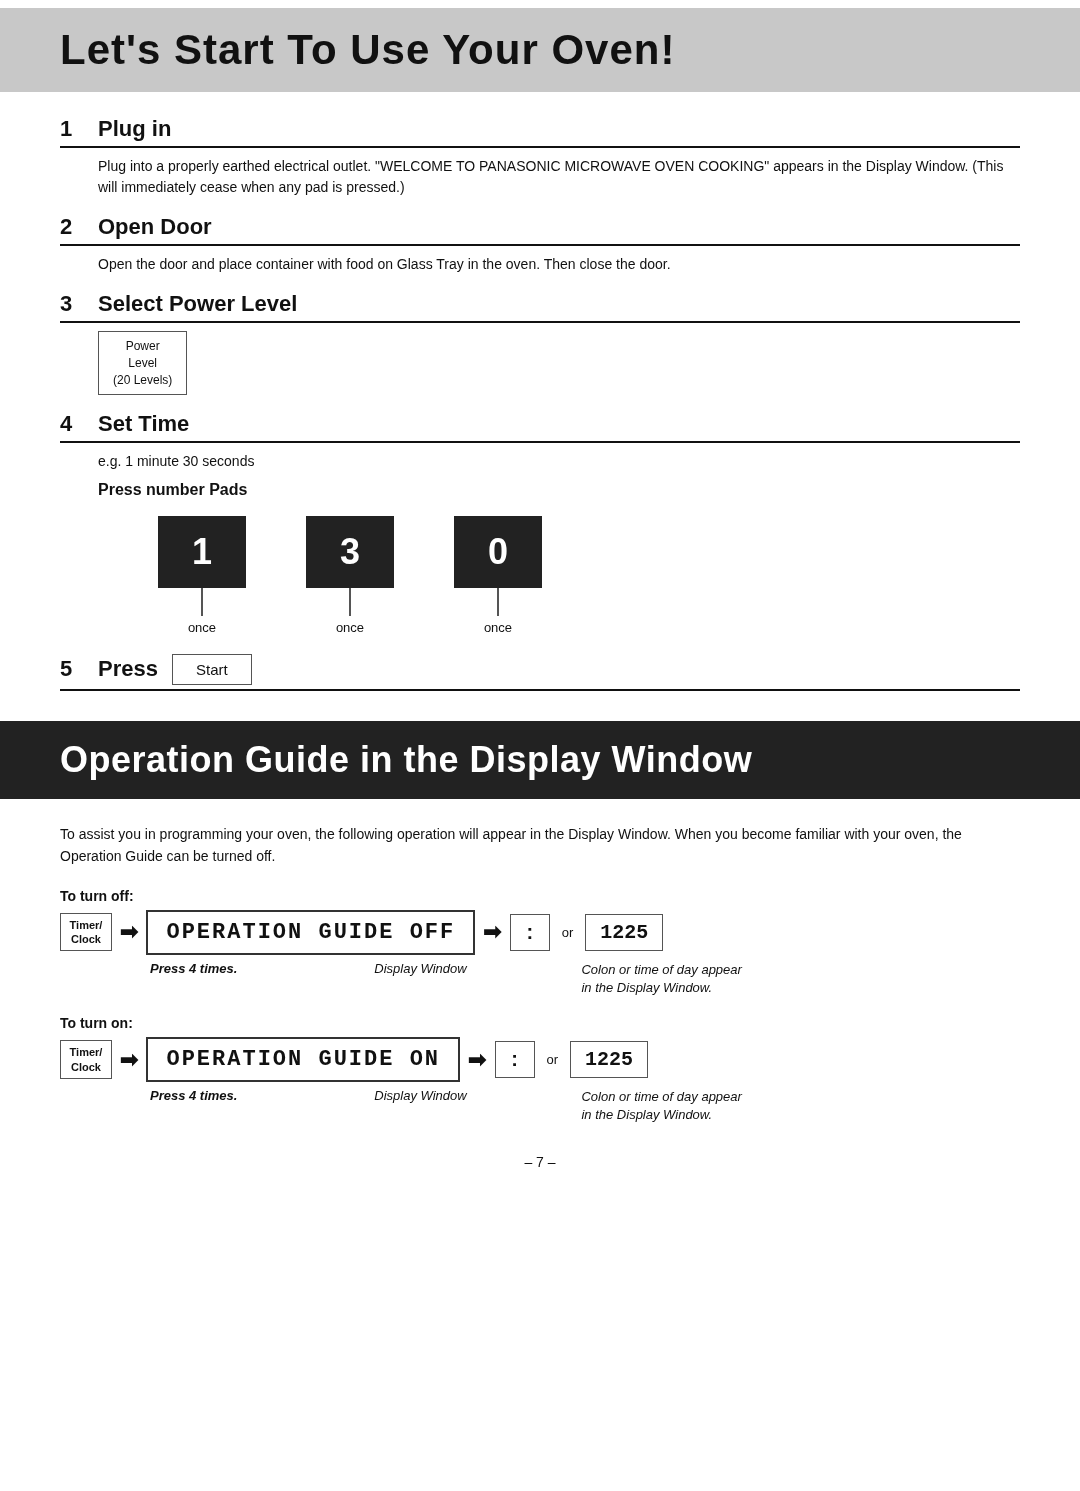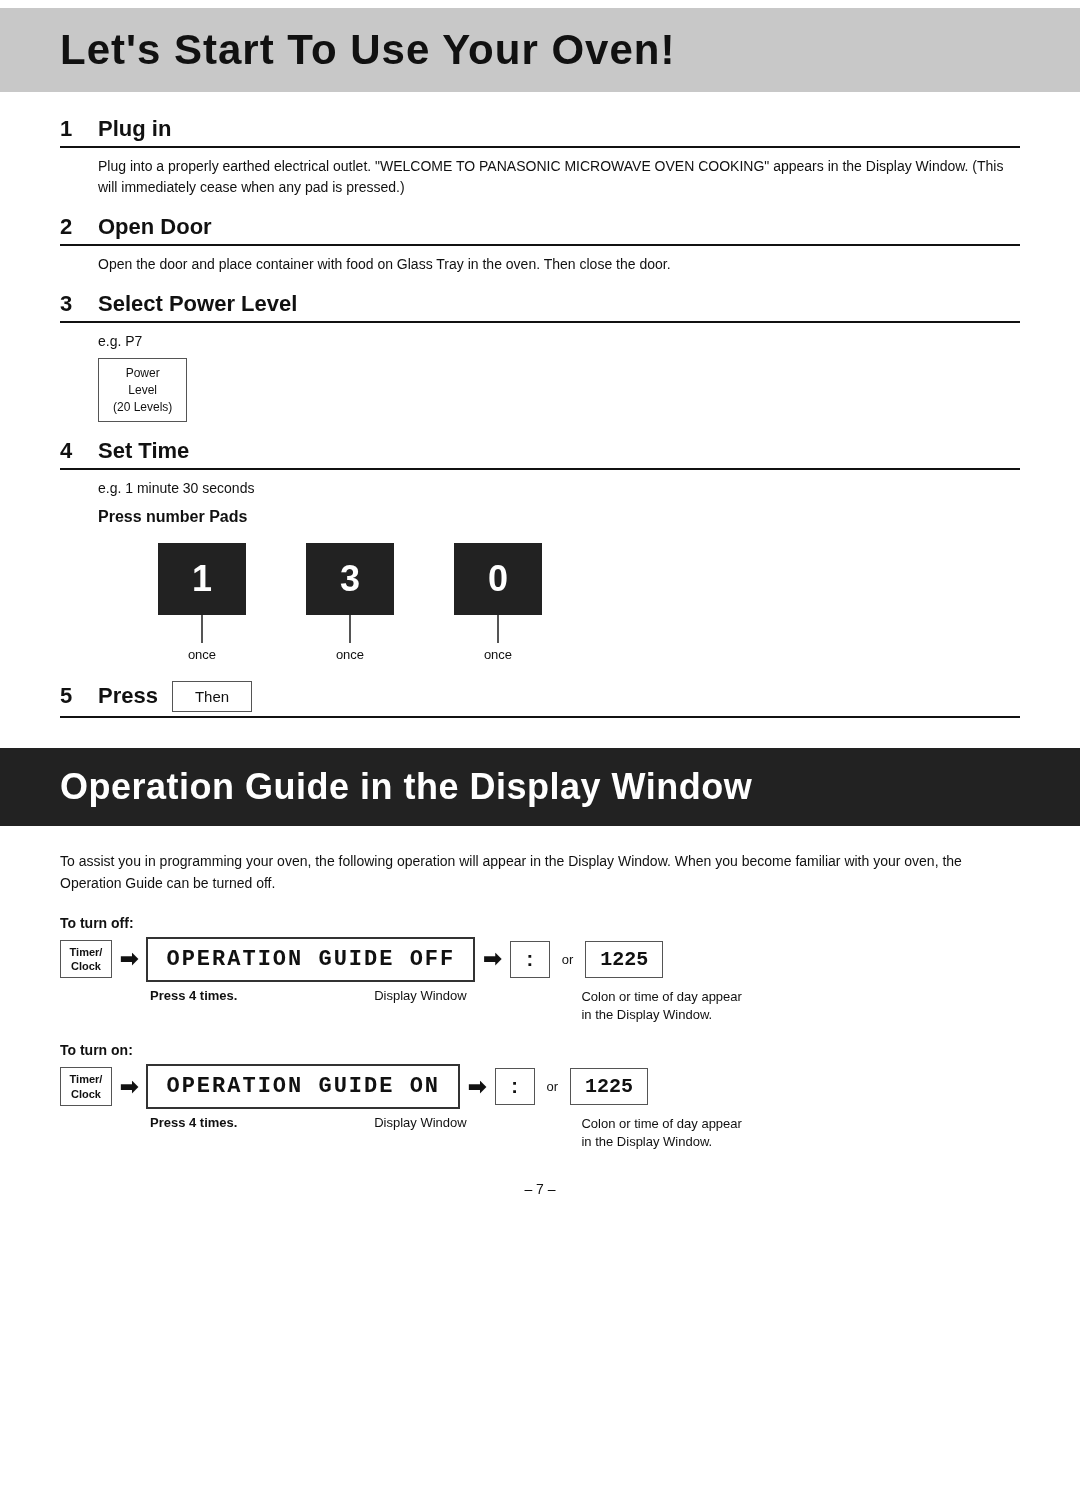--- a/index.html
+++ b/index.html
@@ -205,20 +205,21 @@
       min-width: 60px;
     }
     .op-or-label {
       font-size: 13px;
       margin: 8px 4px;
     }
     .op-diagram-labels-row {
       display: flex;
       align-items: flex-start;
       margin-bottom: 18px;
+      font-style: italic;
     }
     .press-times-label {
       font-size: 13px;
       font-weight: 700;
       min-width: 52px;
       text-align: left;
       margin-left: 0;
     }
     .display-window-label {
       font-size: 13px;
@@ -270,21 +271,20 @@
       <p>Open the door and place container with food on Glass Tray in the oven. Then close the door.</p>
     </div>
   </div>
 
   <div class="section">
     <div class="section-header">
       <span class="section-number">3</span>
       <span class="section-title">Select Power Level</span>
     </div>
     <div class="section-body">
-      <p>e.g. P7</p>
       <div class="power-level-area">
         <div class="power-level-btn">
           <span>Power</span><br>
           <span>Level</span><br>
           <span>(20 Levels)</span>
         </div>
       </div>
     </div>
   </div>
 
@@ -317,21 +317,21 @@
         </div>
       </div>
     </div>
   </div>
 
   <div class="section">
     <div class="section-header" style="align-items:center;">
       <span class="section-number">5</span>
       <span class="section-title" style="margin-right:14px;">Press</span>
       <div class="start-btn">
-        <span>Then</span>
+        <span>Start</span>
       </div>
     </div>
   </div>
 
   <div class="op-guide-banner">
     <h2>Operation Guide in the Display Window</h2>
   </div>
 
   <div>
     <p class="op-guide-intro">To assist you in programming your oven, the following operation will appear in the Display Window. When you become familiar with your oven, the Operation Guide can be turned off.</p>

